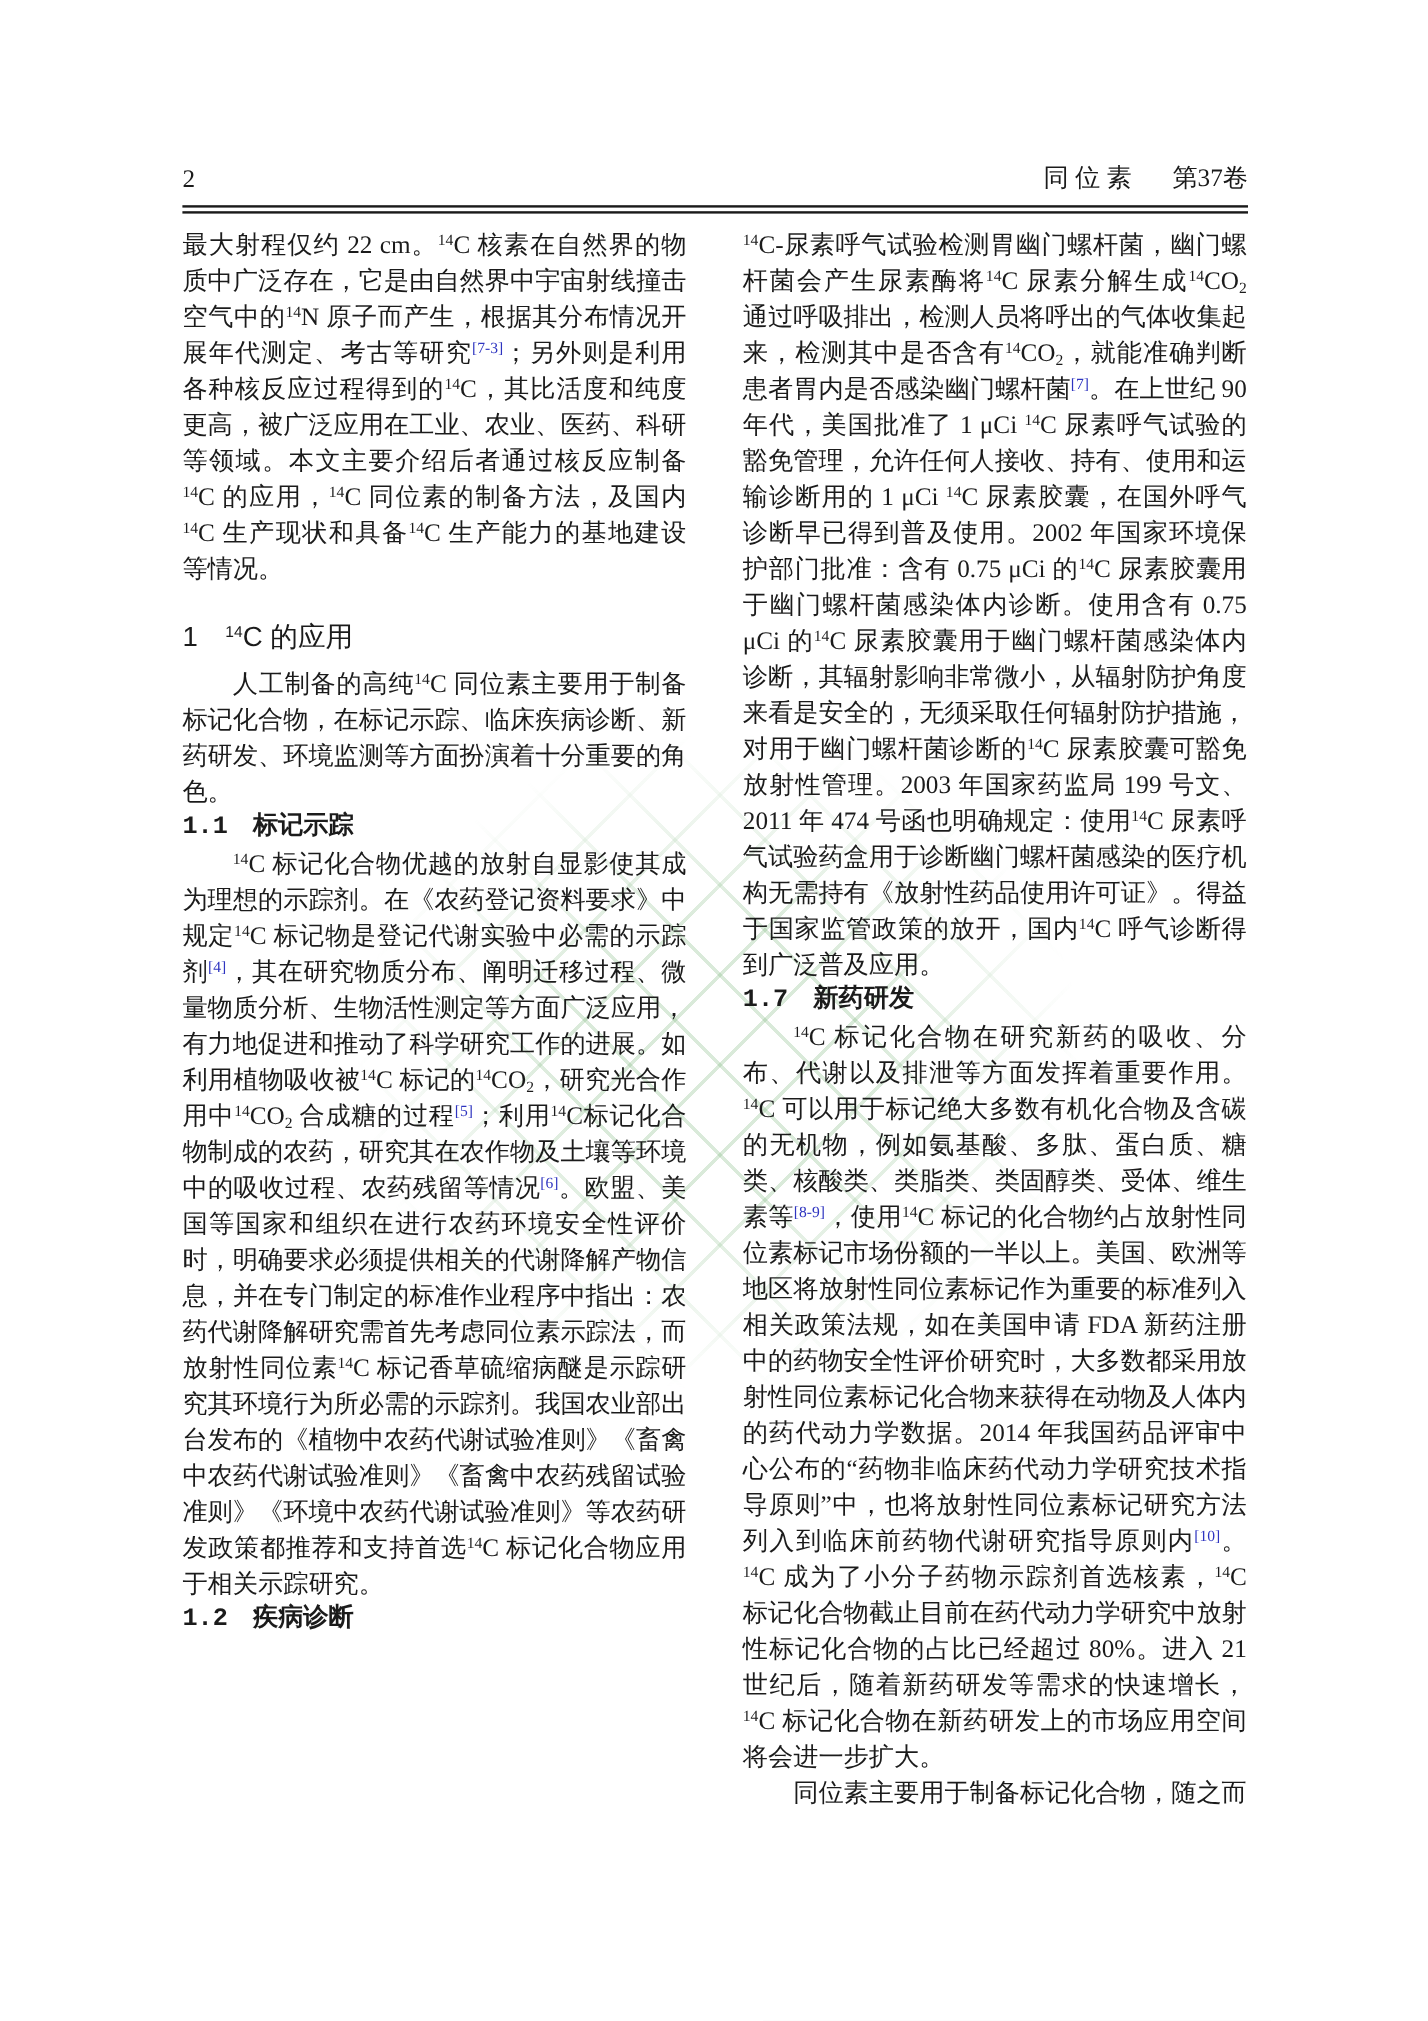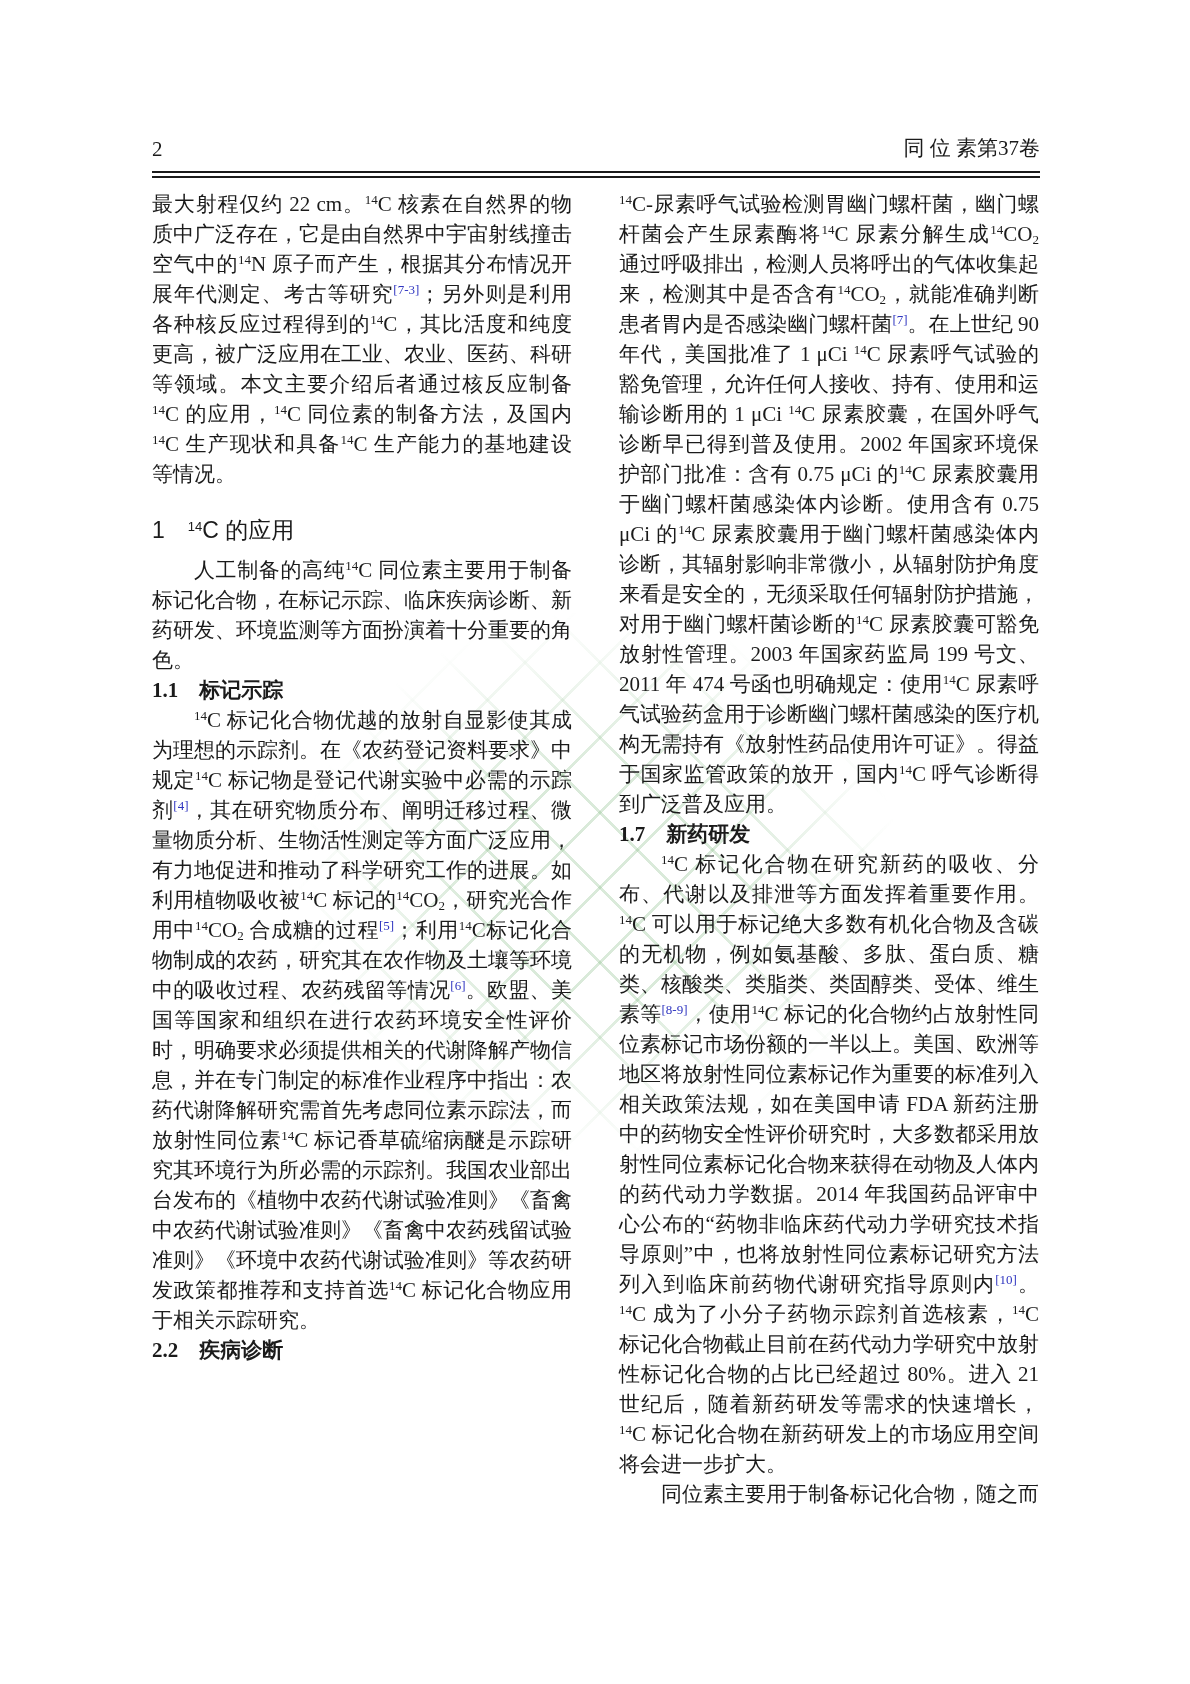--- a/index.html
+++ b/index.html
@@ -19,41 +19,41 @@
       repeating-linear-gradient(45deg,transparent 0 50px,var(--wm,rgba(132,186,132,.3)) 50px 53px),
       repeating-linear-gradient(-45deg,transparent 0 50px,var(--wm,rgba(132,186,132,.3)) 50px 53px);
     -webkit-mask-image:radial-gradient(closest-side,#000 40%,transparent 96%);
             mask-image:radial-gradient(closest-side,#000 40%,transparent 96%);
   }
   .content{position:absolute;left:152px;top:134px;width:888px;z-index:1;}
   .page-header{
     display:flex;justify-content:space-between;align-items:flex-end;
     font-size:21px;color:var(--ink,#1b1b1b);
   }
-  .running-head{display:flex;}
+  .running-head{display:flex;gap:34px;}
   .rule{
     margin-top:9px;height:3px;
     border-top:2px solid var(--rule,#1a1a1a);
     border-bottom:2px solid var(--rule,#1a1a1a);
   }
   .cols{display:flex;gap:47px;margin-top:11px;}
   .col{width:420px;}
   .col p{
     margin:0;font-size:21px;line-height:30px;
     text-align:justify;text-justify:inter-ideograph;
     color:var(--ink,#1b1b1b);
   }
   .col p.indent{text-indent:2em;}
   h2.sec{
     font-family:"Liberation Sans","DejaVu Sans",sans-serif;
     font-size:23px;font-weight:normal;line-height:30px;
     margin:26px 0 10px 0;color:var(--ink,#1b1b1b);
   }
   h3.sub{
-    font-family:Liberation Serif, serif;
+    font-family:Liberation Mono, monospace;
     font-size:21px;font-weight:bold;line-height:30px;
     margin:0;color:var(--ink,#1b1b1b);
   }
   sup,sub{line-height:0;font-size:13px;}
   sup{vertical-align:7px;margin-top:15px;}
   sub{vertical-align:-3px;}
   sup.cite{color:var(--cite,#2e34c0);}
 </style>
 </head>
 <body>
@@ -69,21 +69,21 @@
       </div>
     </div>
     <div class="rule"></div>
     <div class="cols">
       <div class="col">
           <p>最大射程仅约 22 cm。<sup>14</sup>C 核素在自然界的物质中广泛存在，它是由自然界中宇宙射线撞击空气中的<sup>14</sup>N 原子而产生，根据其分布情况开展年代测定、考古等研究<sup class="cite">[7-3]</sup>；另外则是利用各种核反应过程得到的<sup>14</sup>C，其比活度和纯度更高，被广泛应用在工业、农业、医药、科研等领域。本文主要介绍后者通过核反应制备<sup>14</sup>C 的应用，<sup>14</sup>C 同位素的制备方法，及国内<sup>14</sup>C 生产现状和具备<sup>14</sup>C 生产能力的基地建设等情况。</p>
           <h2 class="sec">1　<sup>14</sup>C 的应用</h2>
           <p class="indent">人工制备的高纯<sup>14</sup>C 同位素主要用于制备标记化合物，在标记示踪、临床疾病诊断、新药研发、环境监测等方面扮演着十分重要的角色。</p>
           <h3 class="sub">1.1　标记示踪</h3>
           <p class="indent"><sup>14</sup>C 标记化合物优越的放射自显影使其成为理想的示踪剂。在《农药登记资料要求》中规定<sup>14</sup>C 标记物是登记代谢实验中必需的示踪剂<sup class="cite">[4]</sup>，其在研究物质分布、阐明迁移过程、微量物质分析、生物活性测定等方面广泛应用，有力地促进和推动了科学研究工作的进展。如利用植物吸收被<sup>14</sup>C 标记的<sup>14</sup>CO<sub>2</sub>，研究光合作用中<sup>14</sup>CO<sub>2</sub> 合成糖的过程<sup class="cite">[5]</sup>；利用<sup>14</sup>C标记化合物制成的农药，研究其在农作物及土壤等环境中的吸收过程、农药残留等情况<sup class="cite">[6]</sup>。欧盟、美国等国家和组织在进行农药环境安全性评价时，明确要求必须提供相关的代谢降解产物信息，并在专门制定的标准作业程序中指出：农药代谢降解研究需首先考虑同位素示踪法，而放射性同位素<sup>14</sup>C 标记香草硫缩病醚是示踪研究其环境行为所必需的示踪剂。我国农业部出台发布的《植物中农药代谢试验准则》《畜禽中农药代谢试验准则》《畜禽中农药残留试验准则》《环境中农药代谢试验准则》等农药研发政策都推荐和支持首选<sup>14</sup>C 标记化合物应用于相关示踪研究。</p>
-          <h3 class="sub">2.2　疾病诊断</h3>
+          <h3 class="sub">1.2　疾病诊断</h3>
         </div>
       <div class="col">
           <p><sup>14</sup>C-尿素呼气试验检测胃幽门螺杆菌，幽门螺杆菌会产生尿素酶将<sup>14</sup>C 尿素分解生成<sup>14</sup>CO<sub>2</sub> 通过呼吸排出，检测人员将呼出的气体收集起来，检测其中是否含有<sup>14</sup>CO<sub>2</sub>，就能准确判断患者胃内是否感染幽门螺杆菌<sup class="cite">[7]</sup>。在上世纪 90 年代，美国批准了 1 μCi <sup>14</sup>C 尿素呼气试验的豁免管理，允许任何人接收、持有、使用和运输诊断用的 1 μCi <sup>14</sup>C 尿素胶囊，在国外呼气诊断早已得到普及使用。2002 年国家环境保护部门批准：含有 0.75 μCi 的<sup>14</sup>C 尿素胶囊用于幽门螺杆菌感染体内诊断。使用含有 0.75 μCi 的<sup>14</sup>C 尿素胶囊用于幽门螺杆菌感染体内诊断，其辐射影响非常微小，从辐射防护角度来看是安全的，无须采取任何辐射防护措施，对用于幽门螺杆菌诊断的<sup>14</sup>C 尿素胶囊可豁免放射性管理。2003 年国家药监局 199 号文、2011 年 474 号函也明确规定：使用<sup>14</sup>C 尿素呼气试验药盒用于诊断幽门螺杆菌感染的医疗机构无需持有《放射性药品使用许可证》。得益于国家监管政策的放开，国内<sup>14</sup>C 呼气诊断得到广泛普及应用。</p>
           <h3 class="sub">1.7　新药研发</h3>
           <p class="indent"><sup>14</sup>C 标记化合物在研究新药的吸收、分布、代谢以及排泄等方面发挥着重要作用。<sup>14</sup>C 可以用于标记绝大多数有机化合物及含碳的无机物，例如氨基酸、多肽、蛋白质、糖类、核酸类、类脂类、类固醇类、受体、维生素等<sup class="cite">[8-9]</sup>，使用<sup>14</sup>C 标记的化合物约占放射性同位素标记市场份额的一半以上。美国、欧洲等地区将放射性同位素标记作为重要的标准列入相关政策法规，如在美国申请 FDA 新药注册中的药物安全性评价研究时，大多数都采用放射性同位素标记化合物来获得在动物及人体内的药代动力学数据。2014 年我国药品评审中心公布的“药物非临床药代动力学研究技术指导原则”中，也将放射性同位素标记研究方法列入到临床前药物代谢研究指导原则内<sup class="cite">[10]</sup>。<sup>14</sup>C 成为了小分子药物示踪剂首选核素，<sup>14</sup>C 标记化合物截止目前在药代动力学研究中放射性标记化合物的占比已经超过 80%。进入 21 世纪后，随着新药研发等需求的快速增长，<sup>14</sup>C 标记化合物在新药研发上的市场应用空间将会进一步扩大。</p>
           <p class="indent">同位素主要用于制备标记化合物，随之而</p>
         </div>
     </div>
   </div>
 </div>

